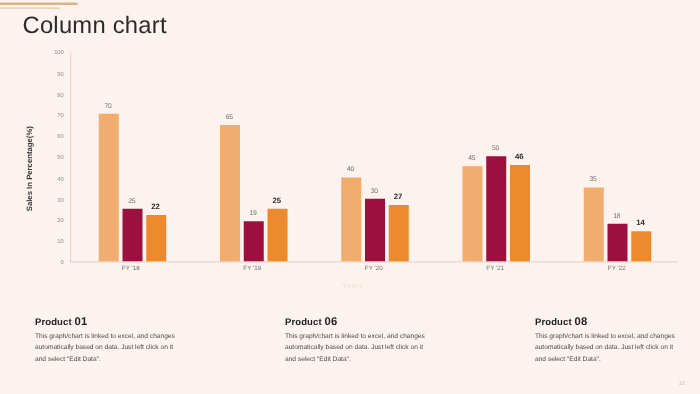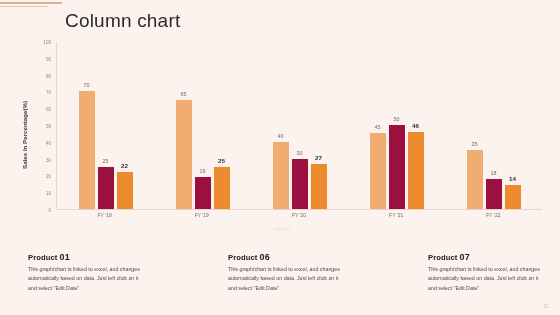--- a/index.html
+++ b/index.html
@@ -34,21 +34,20 @@
 
   
   .slide-title {
     position: absolute;
     top: 10px;
     left: 18px;
     font-size: 19px;
     font-weight: 400;
     color: #2B2B2B;
     letter-spacing: 0.2px;
-    margin-left: 47px;
   }
 
   
   .chart-panel {
     position: absolute;
     left: 18px;
     top: 42px;
     width: 528px;
     height: 198px;
   }
@@ -298,18 +297,18 @@
 <div class="footer" id="footer">
     <div class="product">
       <div class="product-title">Product <span class="num">01</span></div>
       <div class="product-body">This graph/chart is linked to excel, and changes automatically based on data. Just left click on it and select "Edit Data".</div>
     </div>
     <div class="product">
       <div class="product-title">Product <span class="num">06</span></div>
       <div class="product-body">This graph/chart is linked to excel, and changes automatically based on data. Just left click on it and select "Edit Data".</div>
     </div>
     <div class="product">
-      <div class="product-title">Product <span class="num">07</span></div>
+      <div class="product-title">Product <span class="num">08</span></div>
       <div class="product-body">This graph/chart is linked to excel, and changes automatically based on data. Just left click on it and select "Edit Data".</div>
     </div>
   </div>
 
 <div class="page-number">12</div>
 
 </body></html>

